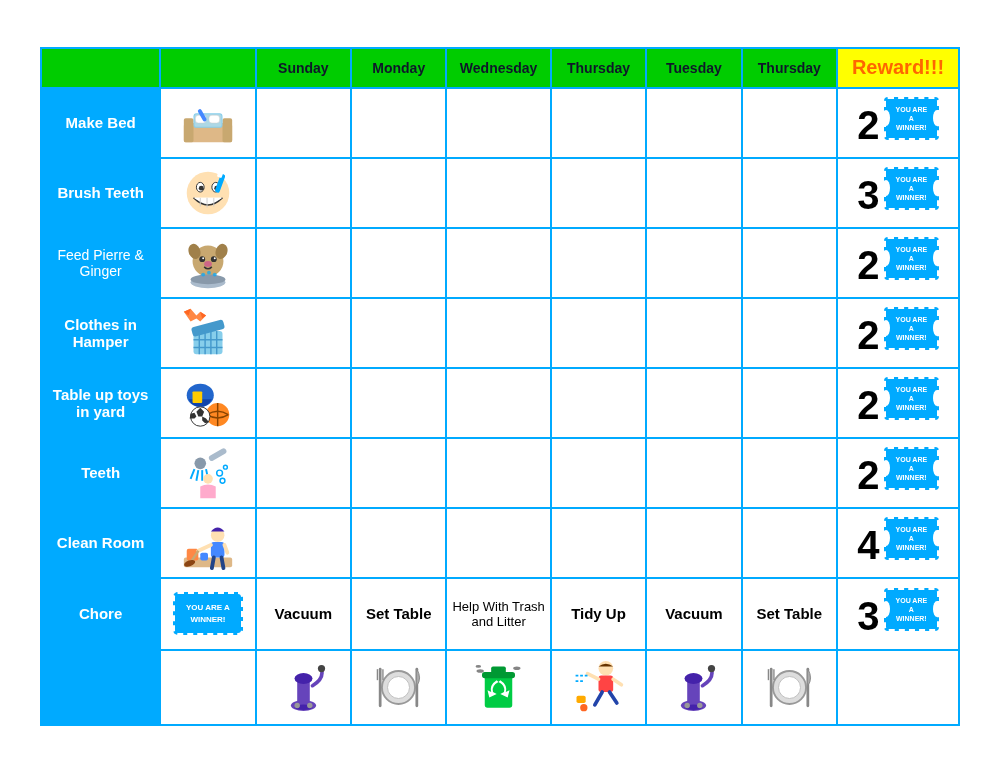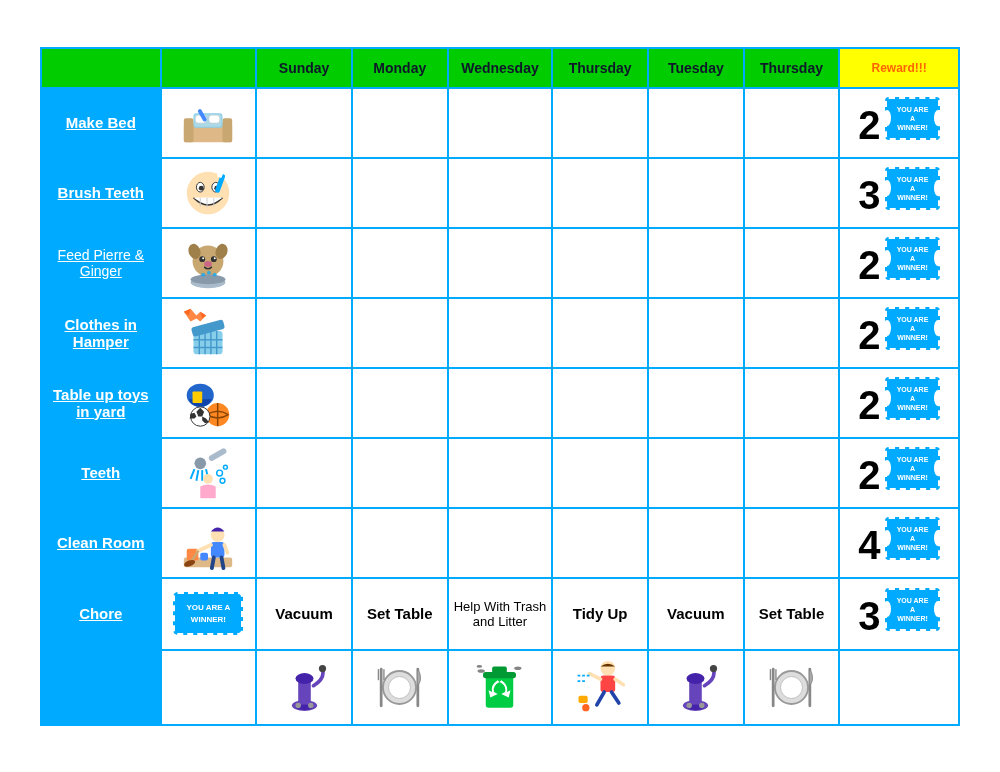--- a/index.html
+++ b/index.html
@@ -33,31 +33,30 @@
       background: #00cc00;
       color: #0f172a;
       font-weight: bold;
       font-size: 14px;
       height: 40px;
     }
     .header-row td.reward-header {
       background: #ffff00;
       color: #ff6600;
       font-weight: bold;
-      font-size: 12px;
+      font-size: 20px;
     }
     
     .chore-label {
       background: #00aaff;
       color: white;
       font-weight: bold;
       font-size: 15px;
       width: 100px;
       min-height: 60px;
-      text-decoration: underline;
     }
     .chore-label.small-text {
       font-size: 14px;
       font-weight: normal;
     }
     
     .icon-cell {
       background: white;
       width: 80px;
     }

